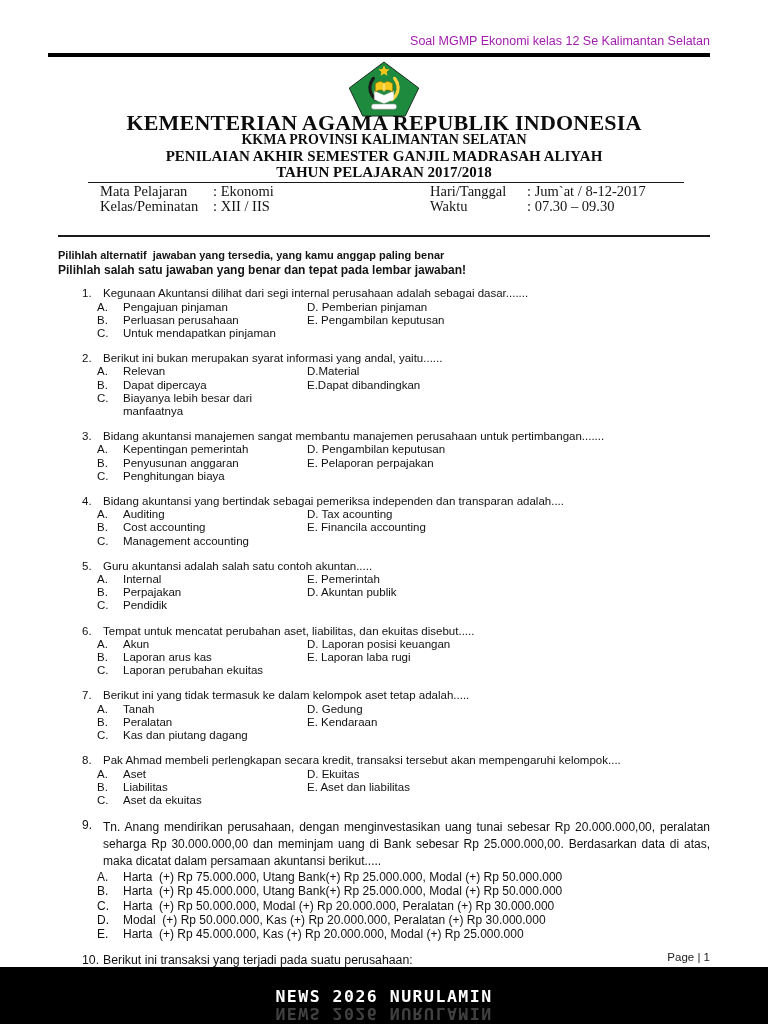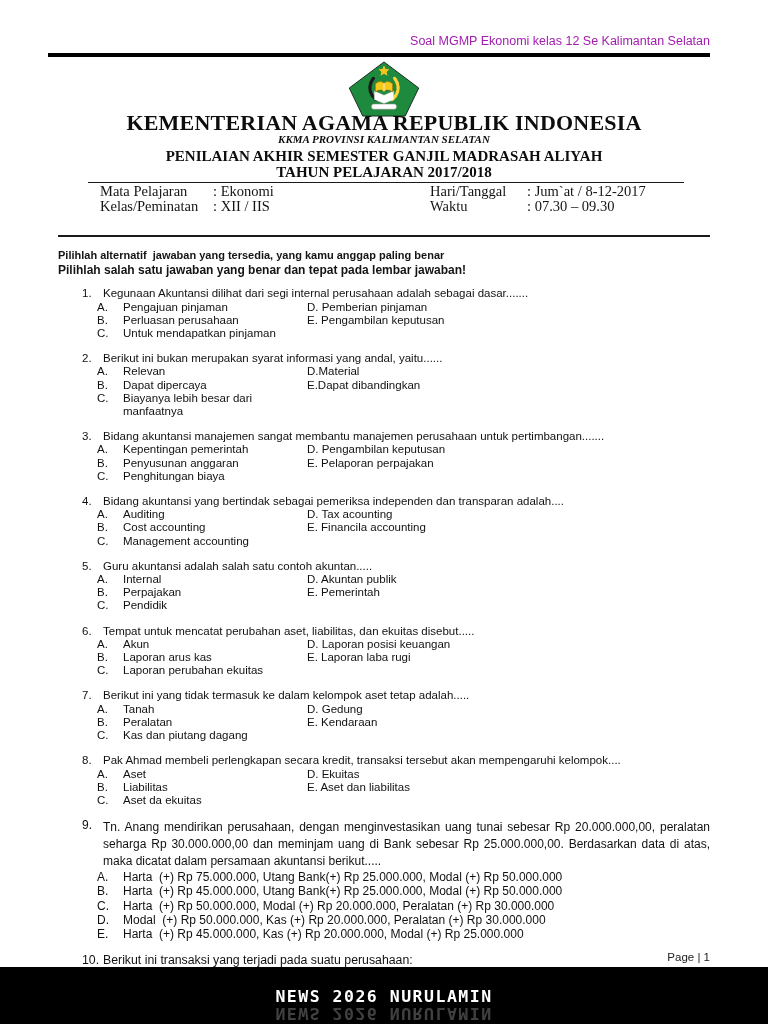--- a/index.html
+++ b/index.html
@@ -10,21 +10,21 @@
   }
   .content { padding:34px 58px 0 58px; }
 
   
   .doc-ref { text-align:right; font-size:12.5px; color:#a21caf; }
   .head-rule { height:4px; background:#000; margin:5px 0 0 -10px; }
 
   .logo-wrap { text-align:center; margin:4px 0 -7px 0; }
   .org { text-align:center; font-family:"Liberation Serif", serif; font-weight:bold; color:#0d0d0d; }
   .org-1 { font-size:22px; line-height:18px; letter-spacing:.2px; }
-  .org-2 { font-size:11px; line-height:15.5px;font-style:italic; }
+  .org-2 { font-size:14px; line-height:15.5px; }
   .org-3 { font-size:15px; line-height:16px; }
   .org-4 { font-size:15px; line-height:16px; }
 
   
   .info { position:relative; display:flex; margin-top:2px;
           font-family:"Liberation Serif", serif; font-size:14.5px; line-height:15.2px;
           padding:2px 0 21px 42px; border-bottom:2.5px solid #1a1a1a; }
   .info::before { content:""; position:absolute; top:0; left:30px; right:26px; height:1.5px; background:#1a1a1a; }
   .info-col-left { flex:0 0 330px; }
   .info-col-right { flex:1; }
@@ -241,22 +241,22 @@
                 <div class="opt">
                   <span class="opt-letter">B.</span>
                   <span class="opt-text">Perpajakan</span>
                 </div>
                 <div class="opt">
                   <span class="opt-letter">C.</span>
                   <span class="opt-text">Pendidik</span>
                 </div>
               </div>
               <div class="opt-col-right">
+                <div class="opt-plain">E. Pemerintah</div>
                 <div class="opt-plain">D. Akuntan publik</div>
-                <div class="opt-plain">E. Pemerintah</div>
               </div>
             </div>
           </div>
         </div>
         <div class="q">
           <div class="q-num">6.</div>
           <div class="q-body">
             <div class="q-text">Tempat untuk mencatat perubahan aset, liabilitas, dan ekuitas disebut.....</div>
             <div class="opt-cols">
               <div class="opt-col-left">

